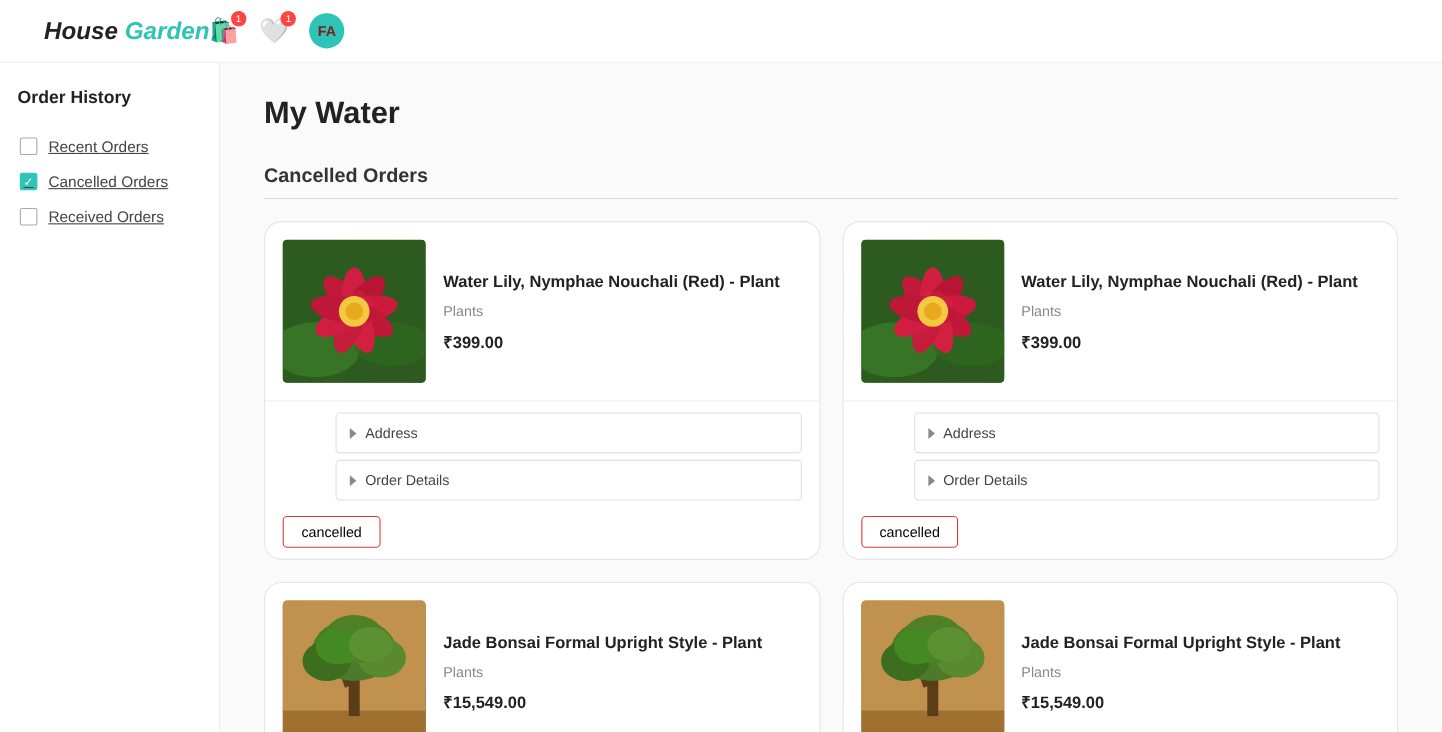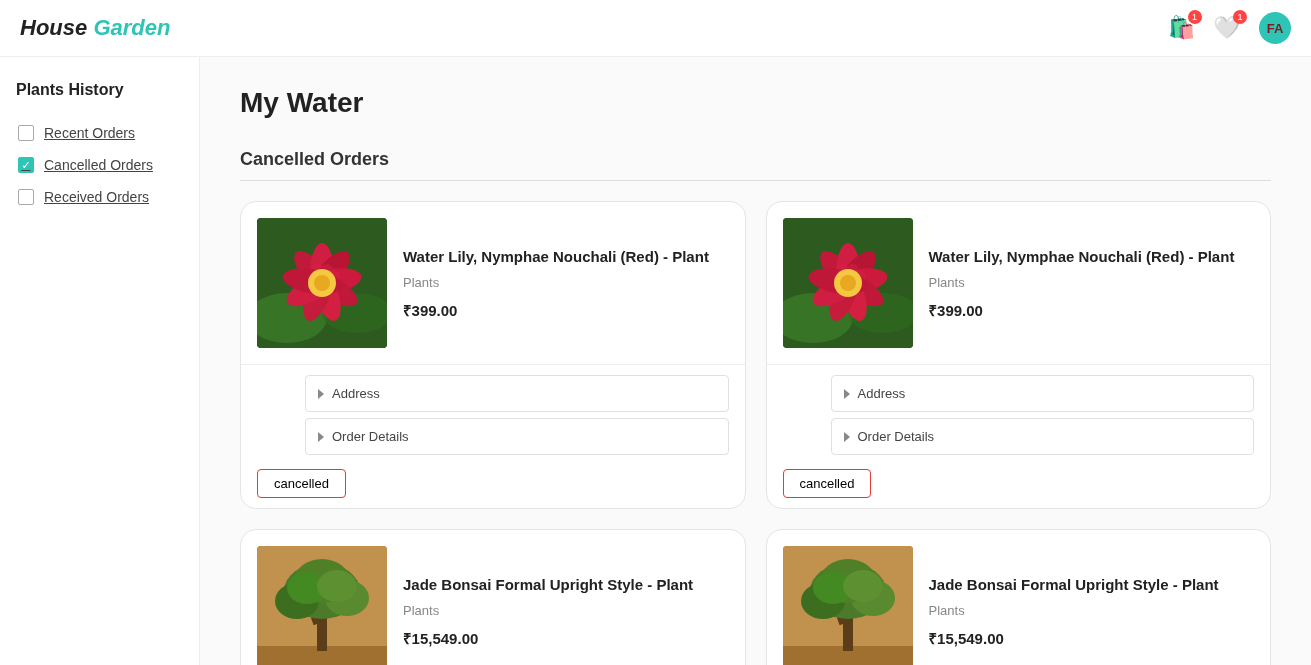--- a/index.html
+++ b/index.html
@@ -2,28 +2,27 @@
 <html><head>
   <meta charset="utf-8">
   <style>
     * { box-sizing: border-box; margin: 0; padding: 0; }
     body { font-family: Arial, sans-serif; background: #fff; color: #333; }
 
     
     .header {
       display: flex;
       align-items: center;
-      justify-content: space-between;
-      padding: 12px 20px;
+      justify-content: flex-start;
+      padding: 12px 40px;
       border-bottom: 1px solid #eee;
       position: sticky;
       top: 0;
       background: #fff;
       z-index: 100;
-      gap: 36px;
     }
     .logo {
       font-size: 22px;
       font-weight: bold;
       font-style: italic;
     }
     .logo-house { color: #222; }
     .logo-garden { color: #2ec4b6; }
     .header-icons {
       display: flex;
@@ -257,21 +256,21 @@
       🤍
       <span class="badge">1</span>
     </div>
     <div class="avatar-circle">FA</div>
   </div>
 </header>
 
 <div class="layout">
 
   <aside class="sidebar">
-    <div class="sidebar-title">Plants History</div>
+    <div class="sidebar-title">Order History</div>
 
     <div class="sidebar-item">
       <div class="checkbox"></div>
       <span>Recent Orders</span>
     </div>
     <div class="sidebar-item">
       <div class="checkbox checked"></div>
       <span>Cancelled Orders</span>
     </div>
     <div class="sidebar-item">

